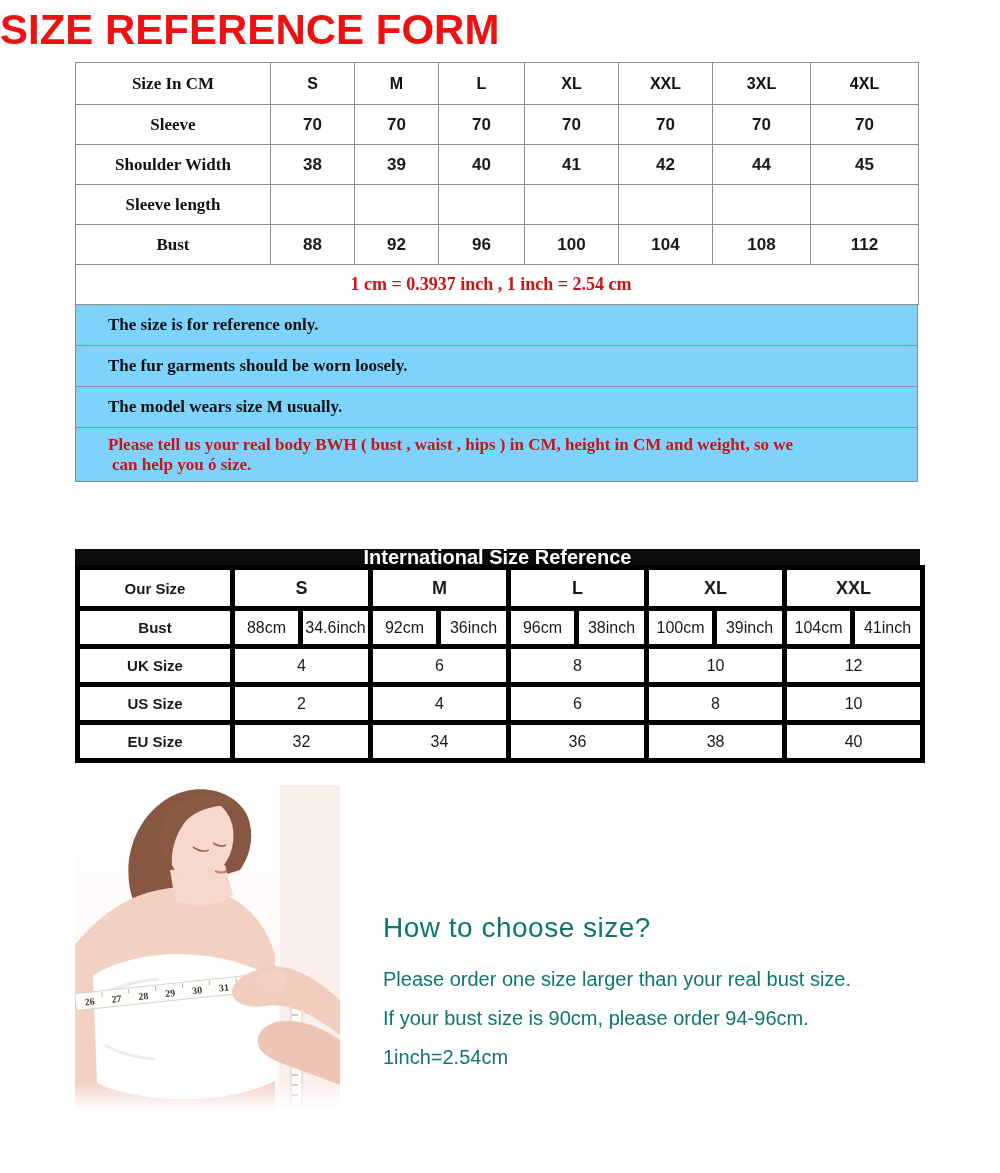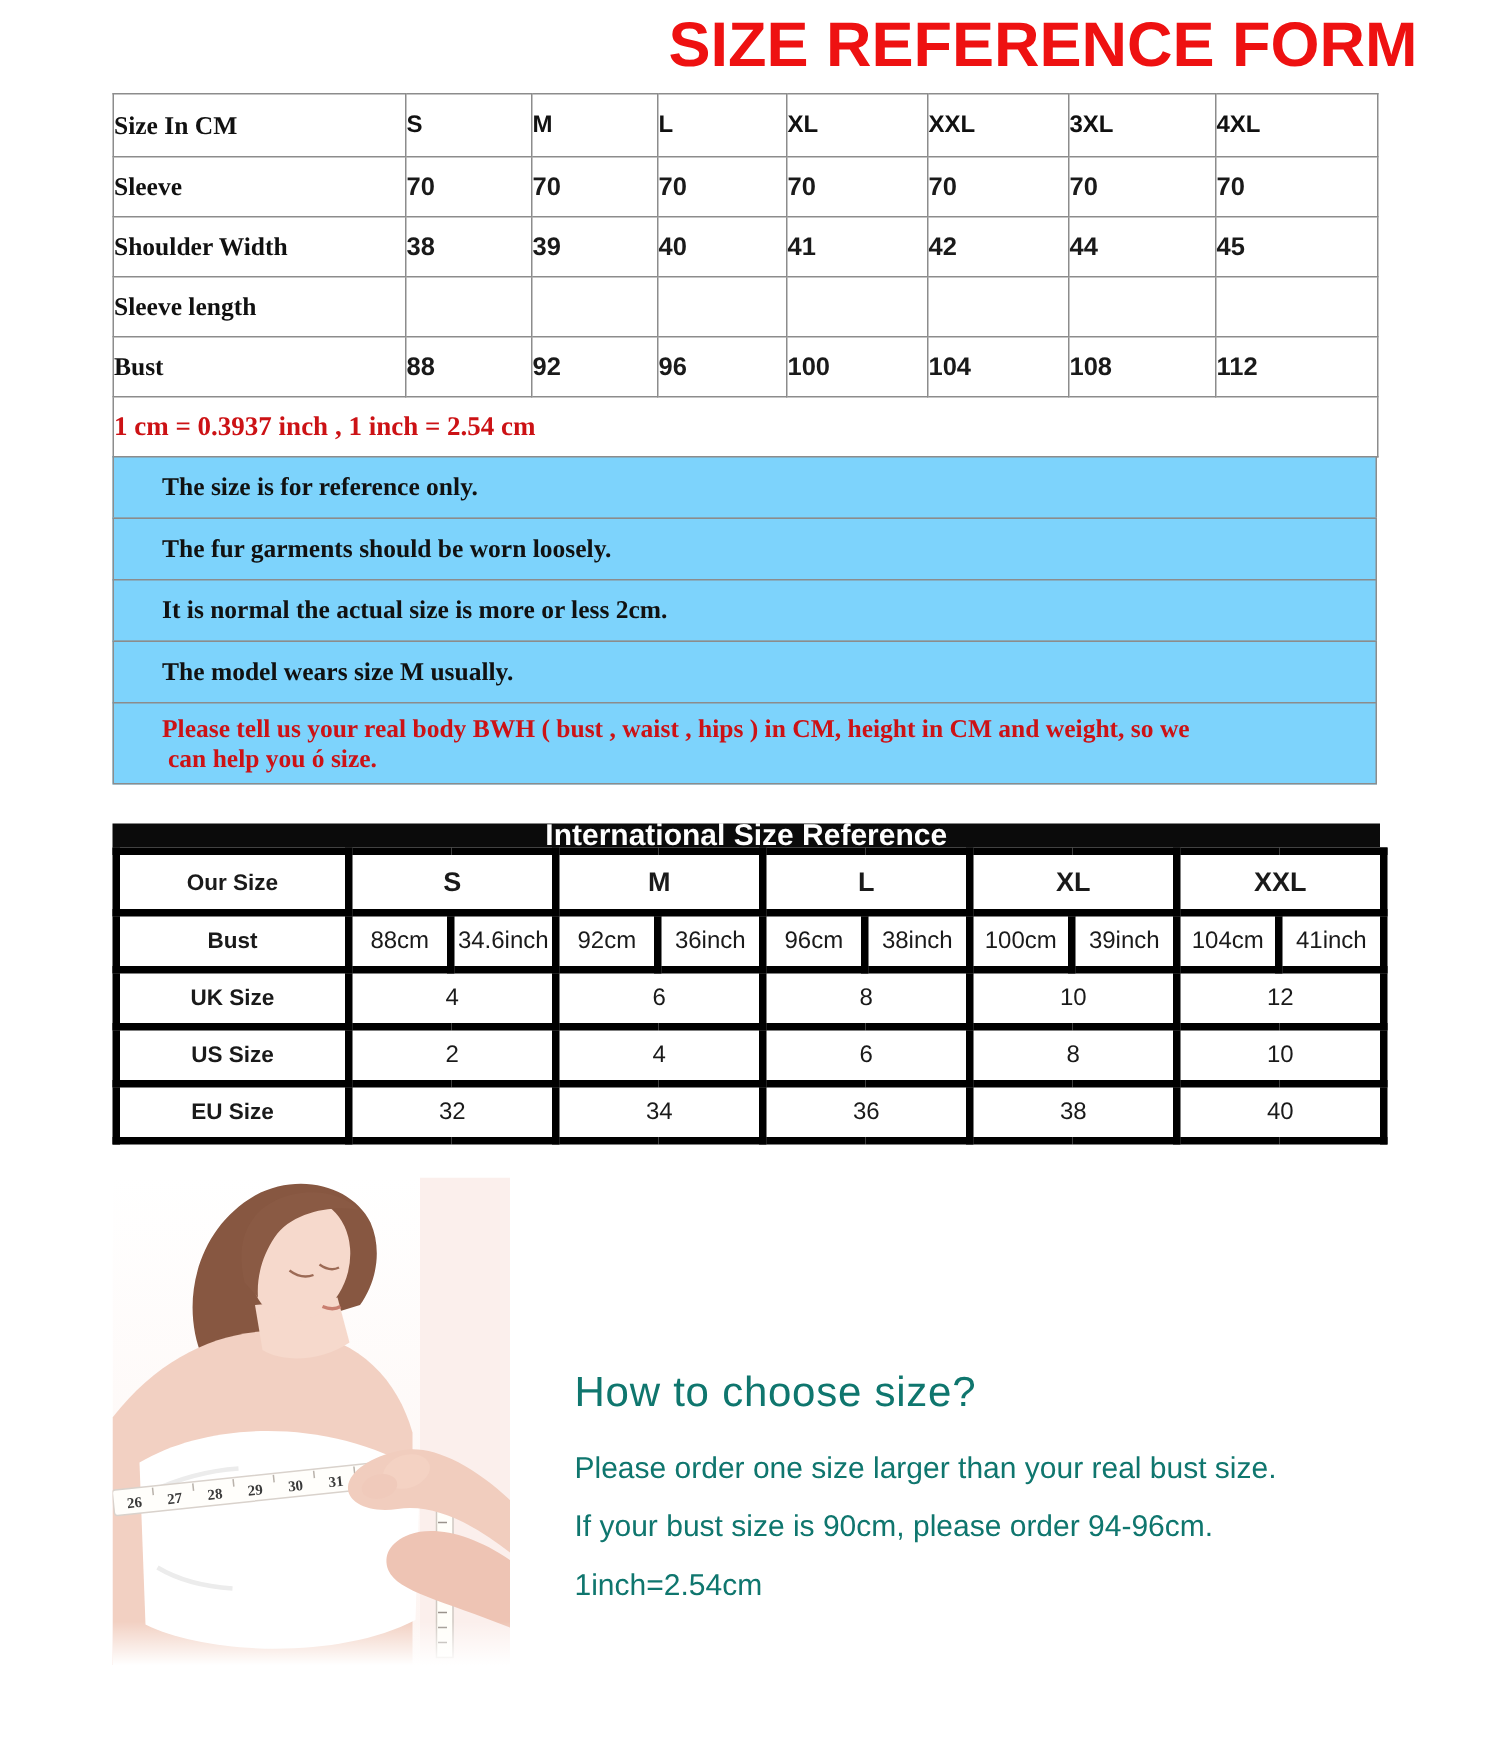--- a/index.html
+++ b/index.html
@@ -1,29 +1,29 @@
 <!DOCTYPE html>
 <html><head>
 <meta charset="utf-8">
 <style>
   * { box-sizing: border-box; margin: 0; padding: 0; }
   html,body { width:1000px; height:1173px; background:#ffffff;
     font-family:"Liberation Sans", sans-serif; position:relative; }
 
   .page-title{
     position:absolute; top:6px; left:0; width:945px;
-    text-align:right; color:#ee1111; font-size:42px; font-weight:bold;
+    text-align:left; color:#ee1111; font-size:42px; font-weight:bold;
     letter-spacing:0px; font-family:"Liberation Sans", sans-serif;
   }
 
   
   .box1{ position:absolute; left:75px; top:62px; width:843px; }
   table{ border-collapse:collapse; table-layout:fixed; }
   .t1{ width:843px; }
-  .t1 th, .t1 td{ border:1px solid #8c8c8c; text-align:left; vertical-align:middle; }
+  .t1 th, .t1 td{ border:1px solid #8c8c8c; text-align:center; vertical-align:middle; }
   .t1 th{ height:42px; font-size:16px; font-weight:bold; color:#111; }
   .t1 td{ height:40px; font-size:17px; font-weight:bold; color:#1a1a1a; }
   .t1 .rowlabel, .t1 th.rowlabel{
     font-family:"Liberation Serif", serif; font-weight:bold; font-size:17px; color:#111;
   }
   .t1 td.conv{
     padding-right:12px; color:#cc1215;
     font-family:"Liberation Serif", serif; font-size:18px; font-weight:bold;
   }
   .note-row{
@@ -124,21 +124,20 @@
       <td>112</td>
     </tr>
     <tr>
       <td class="conv" colspan="8">1 cm = 0.3937 inch , 1 inch = 2.54 cm</td>
     </tr>
   </tbody>
     </table>
 
   <div class="note-row">The size is for reference only.</div>
   <div class="note-row">The fur garments should be worn loosely.</div>
-  <div class="note-row">It is normal the actual size is more or less 2cm.</div>
   <div class="note-row">The model wears size M usually.</div>
   <div class="note-row red">
     <span>Please tell us your real body BWH ( bust , waist , hips )  in CM, height  in CM and weight, so we</span>
     <span>can help you ó size.</span>
   </div>
 </div>
 
 <div class="intl">
   <div class="intl-bar">International Size Reference</div>
   <table class="t2">

